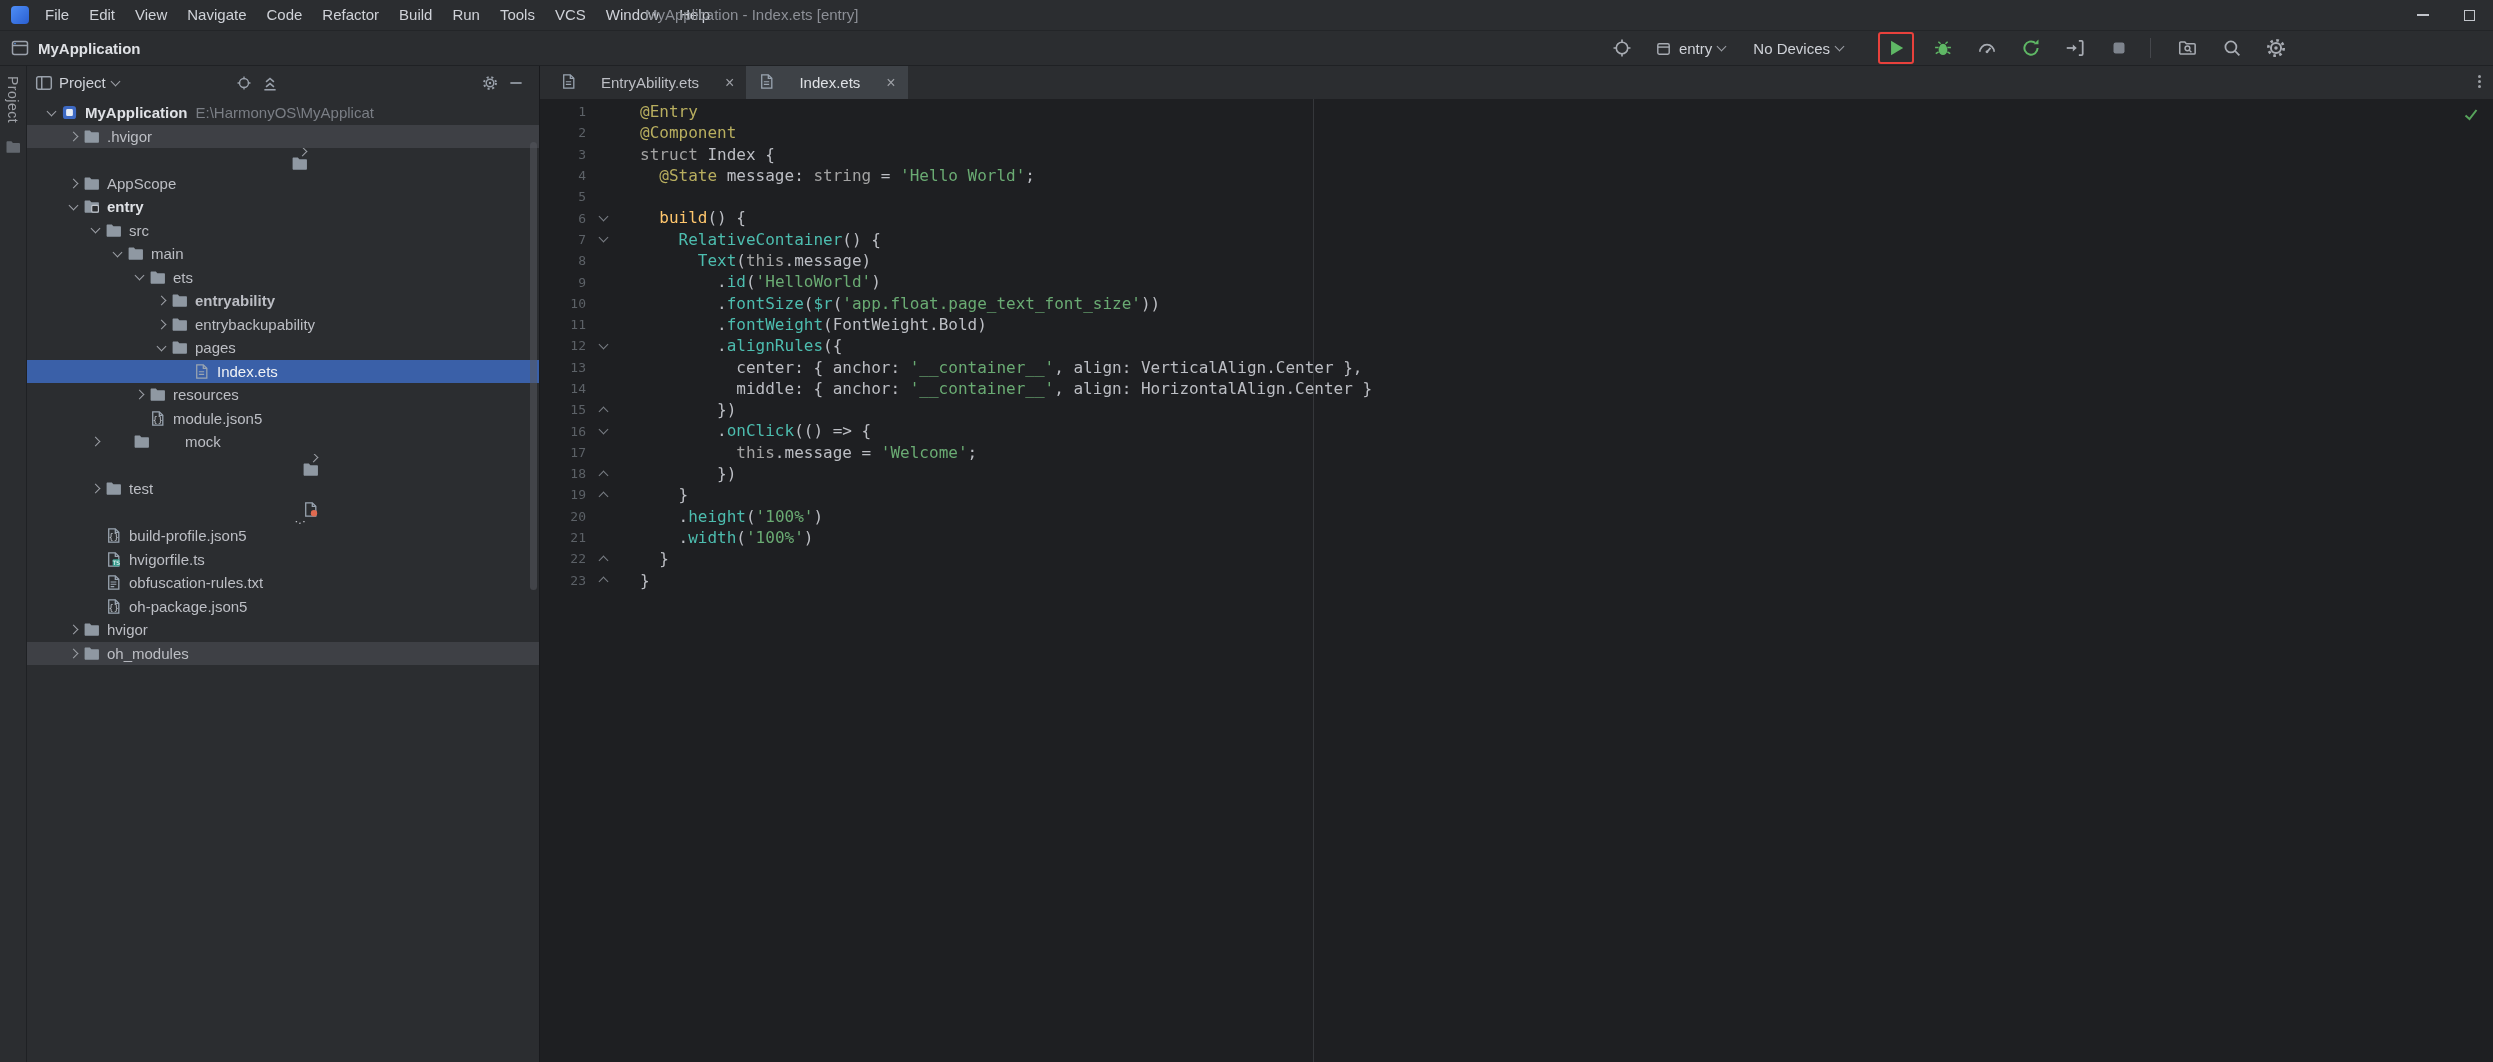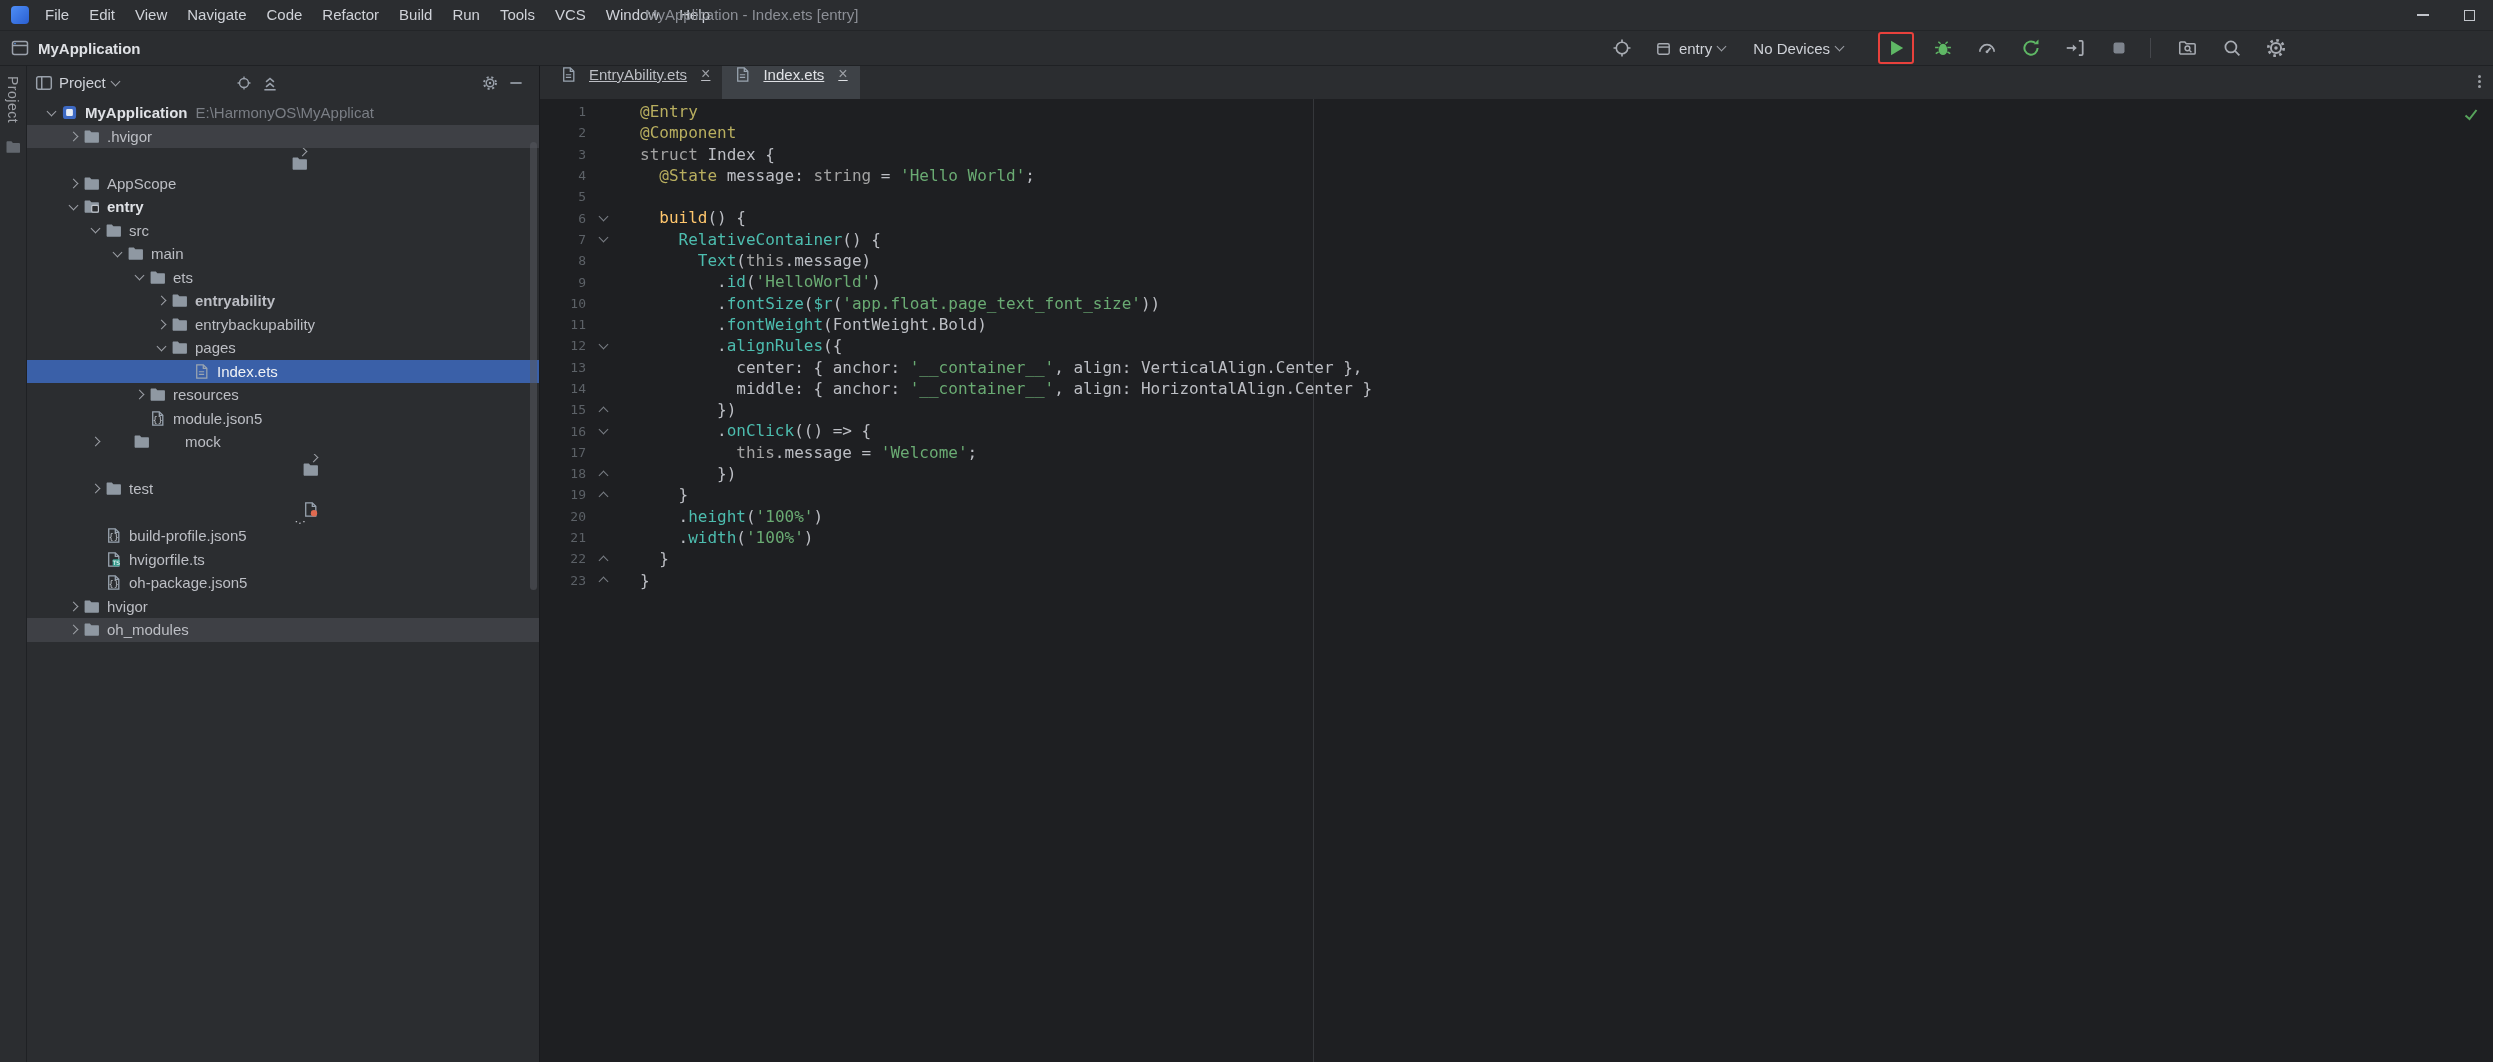--- a/index.html
+++ b/index.html
@@ -65,21 +65,21 @@
   .chev-box { width: 17px; display: flex; align-items: center; justify-content: center; flex: none; }
   .tree-icon { width: 19px; display: flex; align-items: center; justify-content: center; margin-right: 6px; flex: none; }
   .tree-label.bold { font-weight: 700; color: #DFE1E5; }
   .tree-row.selected .tree-label { color: #F0F2F5; }
   .tree-hint { color: #7A7E85; margin-left: 8px; }
   .panel-scrollbar { position: absolute; right: 2px; top: 76px; width: 7px; height: 448px; background: #55585E; opacity: .55; border-radius: 4px; }
 
   
   .editor-col { flex: 1; display: flex; flex-direction: column; background: #1E1F22; min-width: 0; }
   .tabbar { height: 33px; background: #2B2D30; display: flex; align-items: stretch; flex: none; position: relative; }
-  .tab { display: flex; align-items: flex-start; gap: 12px; padding: 0 12px; color: #BCBEC4; text-decoration: underline; }
+  .tab { display: flex; align-items: center; gap: 24px; padding: 0 12px; color: #BCBEC4; }
   .tab:first-child { margin-left: 8px; }
   .tab.active { background: #3E4247; color: #DFE1E5; }
   .tab-close { color: #9DA0A6; font-size: 16px; margin-left: 2px; line-height: 1; }
   .tab-overflow { position: absolute; right: 12px; top: 9px; display: flex; flex-direction: column; gap: 2px; }
   .tab-overflow i { width: 3px; height: 3px; border-radius: 50%; background: #9DA0A6; display: block; }
 
   .code-area { flex: 1; position: relative; padding-top: 2px; overflow: hidden; }
   .margin-guide { position: absolute; left: 773px; top: 0; bottom: 0; width: 1px; background: #35373B; }
   .code-line { display: flex; align-items: center; height: 21.3px; position: relative; }
   .ln { width: 46px; text-align: right; color: #5C6167; font: 13px "DejaVu Sans Mono", monospace; flex: none; }
@@ -515,20 +515,31 @@
             </svg>
           </span>
           <span class="tree-label">hvigorfile.ts</span>
         </div>
         <div class="tree-row" style="padding-left: 60px;">
           <span class="chev-box"></span>
           <span class="tree-icon">
             <svg width="17" height="17" viewBox="0 0 16 16">
               <path d="M3.5 1.8h6.2L13 5v9.2H3.5z" fill="none" stroke="#9AA5B1" stroke-width="1.2"></path>
               <path d="M9.7 1.8V5H13" fill="none" stroke="#9AA5B1" stroke-width="1.2"></path>
+              <path d="M5.3 7.5h5.4M5.3 9.7h5.4M5.3 11.9h3.4" stroke="#9AA5B1" stroke-width="1"></path>
+            </svg>
+          </span>
+          <span class="tree-label">obfuscation-rules.txt</span>
+        </div>
+        <div class="tree-row" style="padding-left: 60px;">
+          <span class="chev-box"></span>
+          <span class="tree-icon">
+            <svg width="17" height="17" viewBox="0 0 16 16">
+              <path d="M3.5 1.8h6.2L13 5v9.2H3.5z" fill="none" stroke="#9AA5B1" stroke-width="1.2"></path>
+              <path d="M9.7 1.8V5H13" fill="none" stroke="#9AA5B1" stroke-width="1.2"></path>
               <text x="8.2" y="12" font-size="8" text-anchor="middle" fill="#C6CBD2" font-family="DejaVu Sans Mono, monospace">{}</text>
             </svg>
           </span>
           <span class="tree-label">oh-package.json5</span>
         </div>
         <div class="tree-row" style="padding-left: 38px;">
           <span class="chev-box">
             <i class="chev right"></i>
           </span>
           <span class="tree-icon">

